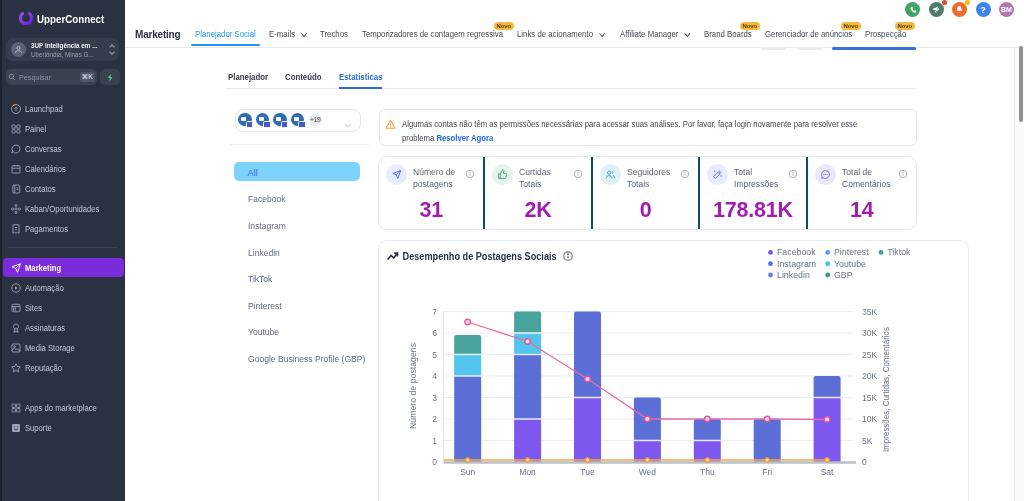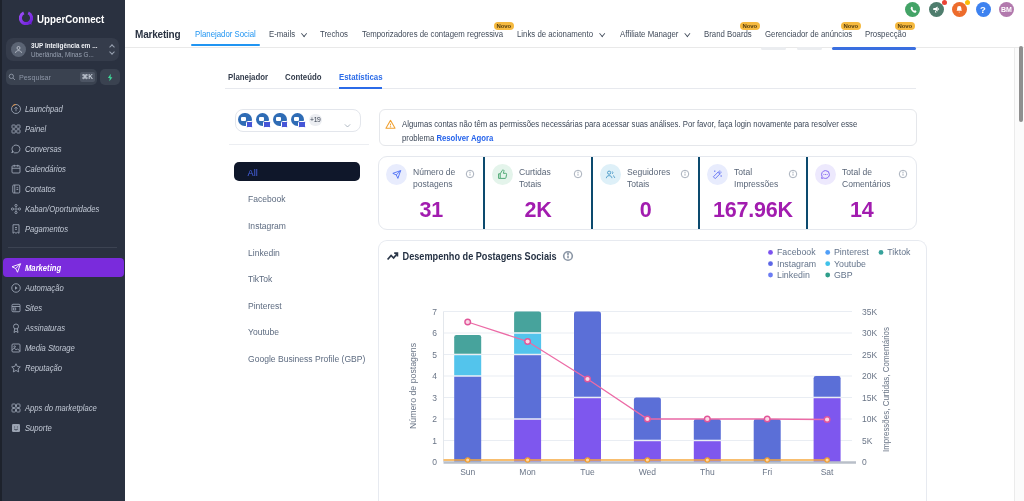--- a/index.html
+++ b/index.html
@@ -10,21 +10,21 @@
 #logo { position:absolute; left:19px; top:11px; display:flex; align-items:flex-end; }
 #logotext { color:#fff; font-weight:bold; font-size:10.5px; margin-left:4px; display:inline-block; transform:scaleX(0.93); transform-origin:0 50%; }
 #acct { position:absolute; left:6px; top:38px; width:113px; height:23px; background:#353c4b; border-radius:7px; display:flex; align-items:center; padding:0 5px; }
 #acct .av { width:15px; height:15px; border-radius:50%; background:#5b6474; flex:none; display:flex;align-items:center;justify-content:center; }
 #acct .t1 { color:#f1f3f7; font-size:7.5px; font-weight:bold; line-height:9px; white-space:nowrap; transform:scaleX(0.84); transform-origin:0 50%; }
 #acct .t2 { color:#98a1b1; font-size:7.5px; line-height:9px; white-space:nowrap; transform:scaleX(0.84); transform-origin:0 50%; }
 #search { position:absolute; left:6px; top:69px; width:91px; height:16px; background:#3a4250; border-radius:5px; display:flex; align-items:center; padding:0 2px; }
 #search .ph { color:#8c95a5; font-size:8px; margin-left:3px; flex:1; transform:scaleX(0.9); transform-origin:0 50%; }
 #search .kbd { background:#4d5564; color:#c6cdd8; font-size:6.5px; border-radius:2px; padding:1px 2px; font-weight:bold; }
 #bolt { position:absolute; left:100px; top:69px; width:20px; height:16px; background:#3a4250; border-radius:5px; display:flex; align-items:center; justify-content:center; }
-.nav { position:absolute; left:6px; width:119px; height:20px; display:flex; align-items:center; color:#c3cad6; font-size:8.5px;font-style:italic; }
+.nav { position:absolute; left:6px; width:119px; height:20px; display:flex; align-items:center; color:#c3cad6; font-size:8.5px; }
 .nav svg { margin-left:3.5px; flex:none; }
 .nav span { margin-left:3.5px; white-space:nowrap; display:inline-block; transform:scaleX(0.9); transform-origin:0 50%; }
 .nav.active { background:#7a2bdc; border-radius:4px; color:#fff; font-weight:bold; left:2.5px; width:121.5px; } .nav.active svg { margin-left:7px; }
 #navdiv { position:absolute; left:8px; top:247px; width:109px; height:1px; background:#3c4352; }
 
 #main { position:absolute; left:125px; top:0; width:899px; height:501px; background:#fff; }
 #header { position:absolute; left:0; top:0; width:899px; height:48px; border-bottom:1px solid #e9e9e9; background:#fff; }
 #htitle { position:absolute; left:10px; top:28.5px; font-size:10px; font-weight:bold; color:#2a3342; letter-spacing:-0.2px; }
 .tab { position:absolute; top:29px; font-size:9.2px; color:#414b5a; white-space:nowrap; transform:scaleX(0.85); transform-origin:0 0; }
 .tab.active { color:#2095f2; }
@@ -36,42 +36,42 @@
 .cicon { position:absolute; top:2px; width:15px; height:15px; border-radius:50%; display:flex; align-items:center; justify-content:center; }
 .dot { position:absolute; width:5px; height:5px; border-radius:50%; }
 
 .stab { position:absolute; top:71.5px; font-size:9px; font-weight:bold; color:#333c4b; transform:scaleX(0.87); transform-origin:0 0; white-space:nowrap; }
 .stab.active { color:#2b6be8; }
 #stabline { position:absolute; left:100px; top:87.5px; width:691px; height:1px; background:#e7e9ee; }
 #stabblue { position:absolute; top:86.5px; width:43px; height:2px; background:#2b6be8; }
 
 #avbox { position:absolute; left:110px; top:109px; width:126px; height:23px; border:1px solid #e3e6ec; border-radius:8px; }
 #leftdiv { position:absolute; left:104px; top:144px; width:140px; height:1px; background:#eceef2; }
-#allpill { position:absolute; left:108.5px; top:162px; width:126.5px; height:19px; background:#0f172a; border-radius:5px;padding-left:8px; }
+#allpill { position:absolute; left:108.5px; top:162px; width:126.5px; height:19px; background:#7dd3fc; border-radius:5px;padding-left:8px; }
 #allpill span { position:absolute; left:14px; top:5.5px; font-size:9.2px; color:#4763e4; }
 .litem { position:absolute; left:123px; font-size:9.2px; color:#5d6b80; white-space:nowrap; transform:scaleX(0.93); transform-origin:0 0; }
 .avt { position:absolute; top:112.5px; width:13.5px; height:13.5px; border-radius:50%; background:#2f6cb5; }
 .avt::before { content:""; position:absolute; left:3.2px; top:4px; width:5px; height:4.5px; background:#fff; border-radius:1px; }
 .avt::after { content:""; position:absolute; right:-1.5px; bottom:-2px; width:5.5px; height:5.5px; background:#4656d7; border-radius:1.5px; border:0.8px solid #fff; }
 #plus19 { position:absolute; left:184px; top:113.6px; width:12.6px; height:12.6px; border-radius:50%; background:#eceef2; color:#3b4454; font-size:6.8px; display:flex; align-items:center; justify-content:center; letter-spacing:-0.3px; }
 #avchev { position:absolute; left:218px; top:116px; }
 
 #warn { position:absolute; left:254px; top:109px; width:538px; height:37px; border:1px solid #e5e7eb; border-radius:6px; background:#fff; }
 #warn .txt { position:absolute; left:22px; top:6.5px; width:520px; font-size:8.6px; color:#3b4657; line-height:14px; transform:scaleX(0.9); transform-origin:0 0; white-space:nowrap; }
 #warn a { color:#2563eb; font-weight:bold; text-decoration:none; }
 
 #stats { position:absolute; left:253px; top:156px; width:539px; height:74px; border:1px solid #e5e8ee; border-radius:9px; background:#fff; display:flex; }
 .scard { position:relative; width:20%; height:100%; } .scard:nth-child(1){width:19.45%} .scard:nth-child(5){width:20.55%}
 .scard + .scard { border-left:2px solid #0c4a6e; }
 .scard .ic { position:absolute; left:7px; top:7px; width:21px; height:21px; border-radius:50%; display:flex; align-items:center; justify-content:center; }
 .scard .lb { position:absolute; left:34px; top:9px; font-size:9.5px; color:#5a6678; line-height:11.5px; transform:scaleX(0.9); transform-origin:0 0; }
 .scard .info { position:absolute; right:8px; top:8px; }
 .scard .num { position:absolute; left:0; top:41px; width:100%; text-align:center; font-size:21.5px; font-weight:bold; color:#a21caf; letter-spacing:-0.2px; }
 
-#chart { position:absolute; left:253px; top:240px; width:549px; height:261px; border:1px solid #e7eaf0; border-radius:9px 9px 0 0; border-bottom:none; background:#fff; }
+#chart { position:absolute; left:253px; top:240px; width:591px; height:261px; border:1px solid #e7eaf0; border-radius:9px 9px 0 0; border-bottom:none; background:#fff; }
 
 #sbtrack { position:absolute; left:1014px; top:48px; width:10px; height:453px; background:#fbfbfb; border-left:1px solid #ebebeb; }
 #sbthumb { position:absolute; left:1019px; top:46px; width:4px; height:76px; background:#8f8f8f; border-radius:2px; }
 </style>
 </head>
 <body>
 <div id="sidebar">
   <div id="rail"></div>
   <div id="logo">
     <svg width="14" height="14" viewBox="0 0 24 24">
@@ -357,21 +357,21 @@
             <path d="M14 6l4 4L7 21l-4-4zM13 7l4 4" stroke-linejoin="round"></path>
             <path d="M17 3v3M21 7h-3M20 14v2.5M21.3 15.3h-2.6M6 3.5v2.5M7.3 4.8H4.7" stroke-width="1.6"></path>
           </svg>
         </div>
       <div class="lb">Total<br>Impressões</div>
       <div class="info"><svg width="10" height="10" viewBox="0 0 24 24" fill="none" stroke="#97a1b0" stroke-width="2">
             <circle cx="12" cy="12" r="9"></circle>
             <path d="M12 11v5"></path>
             <circle cx="12" cy="7.5" r="0.6" fill="#97a1b0"></circle>
           </svg></div>
-      <div class="num">167.96K</div>
+      <div class="num">178.81K</div>
     </div>
     <div class="scard">
       <div class="ic" style="background:#ede9fd">
           <svg width="11" height="11" viewBox="0 0 24 24" fill="none" stroke="#7a5cf0" stroke-width="2">
             <path d="M12 3.5a8.5 8.5 0 0 1 8.5 8.5c0 4.7-3.8 8.5-8.5 8.5-1.5 0-2.9-.4-4.1-1L3.5 20.5l1-4.4a8.5 8.5 0 0 1 7.5-12.6z"></path>
             <path d="M8.5 12h.1M12 12h.1M15.5 12h.1" stroke-width="2.2" stroke-linecap="round"></path>
           </svg>
         </div>
       <div class="lb">Total de<br>Comentários</div>
       <div class="info"><svg width="10" height="10" viewBox="0 0 24 24" fill="none" stroke="#97a1b0" stroke-width="2">

